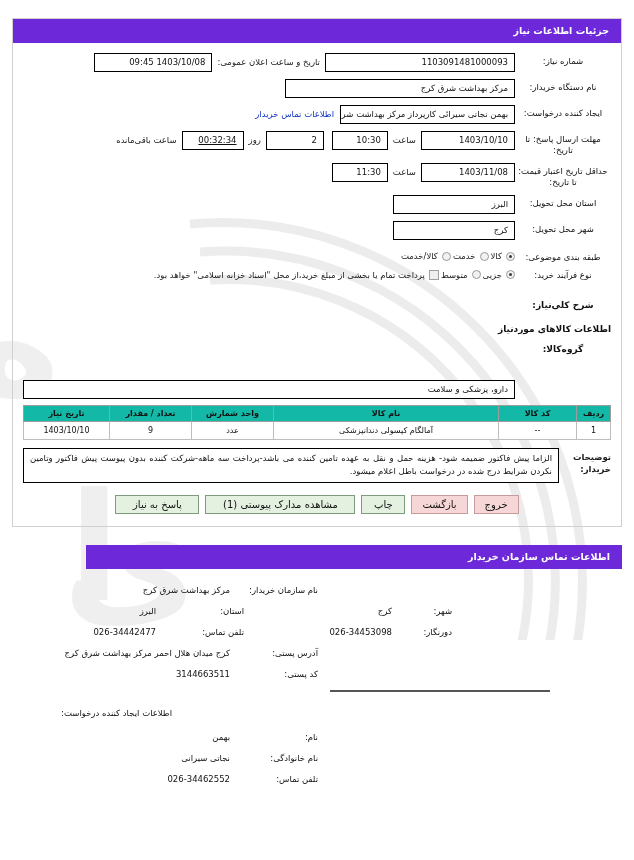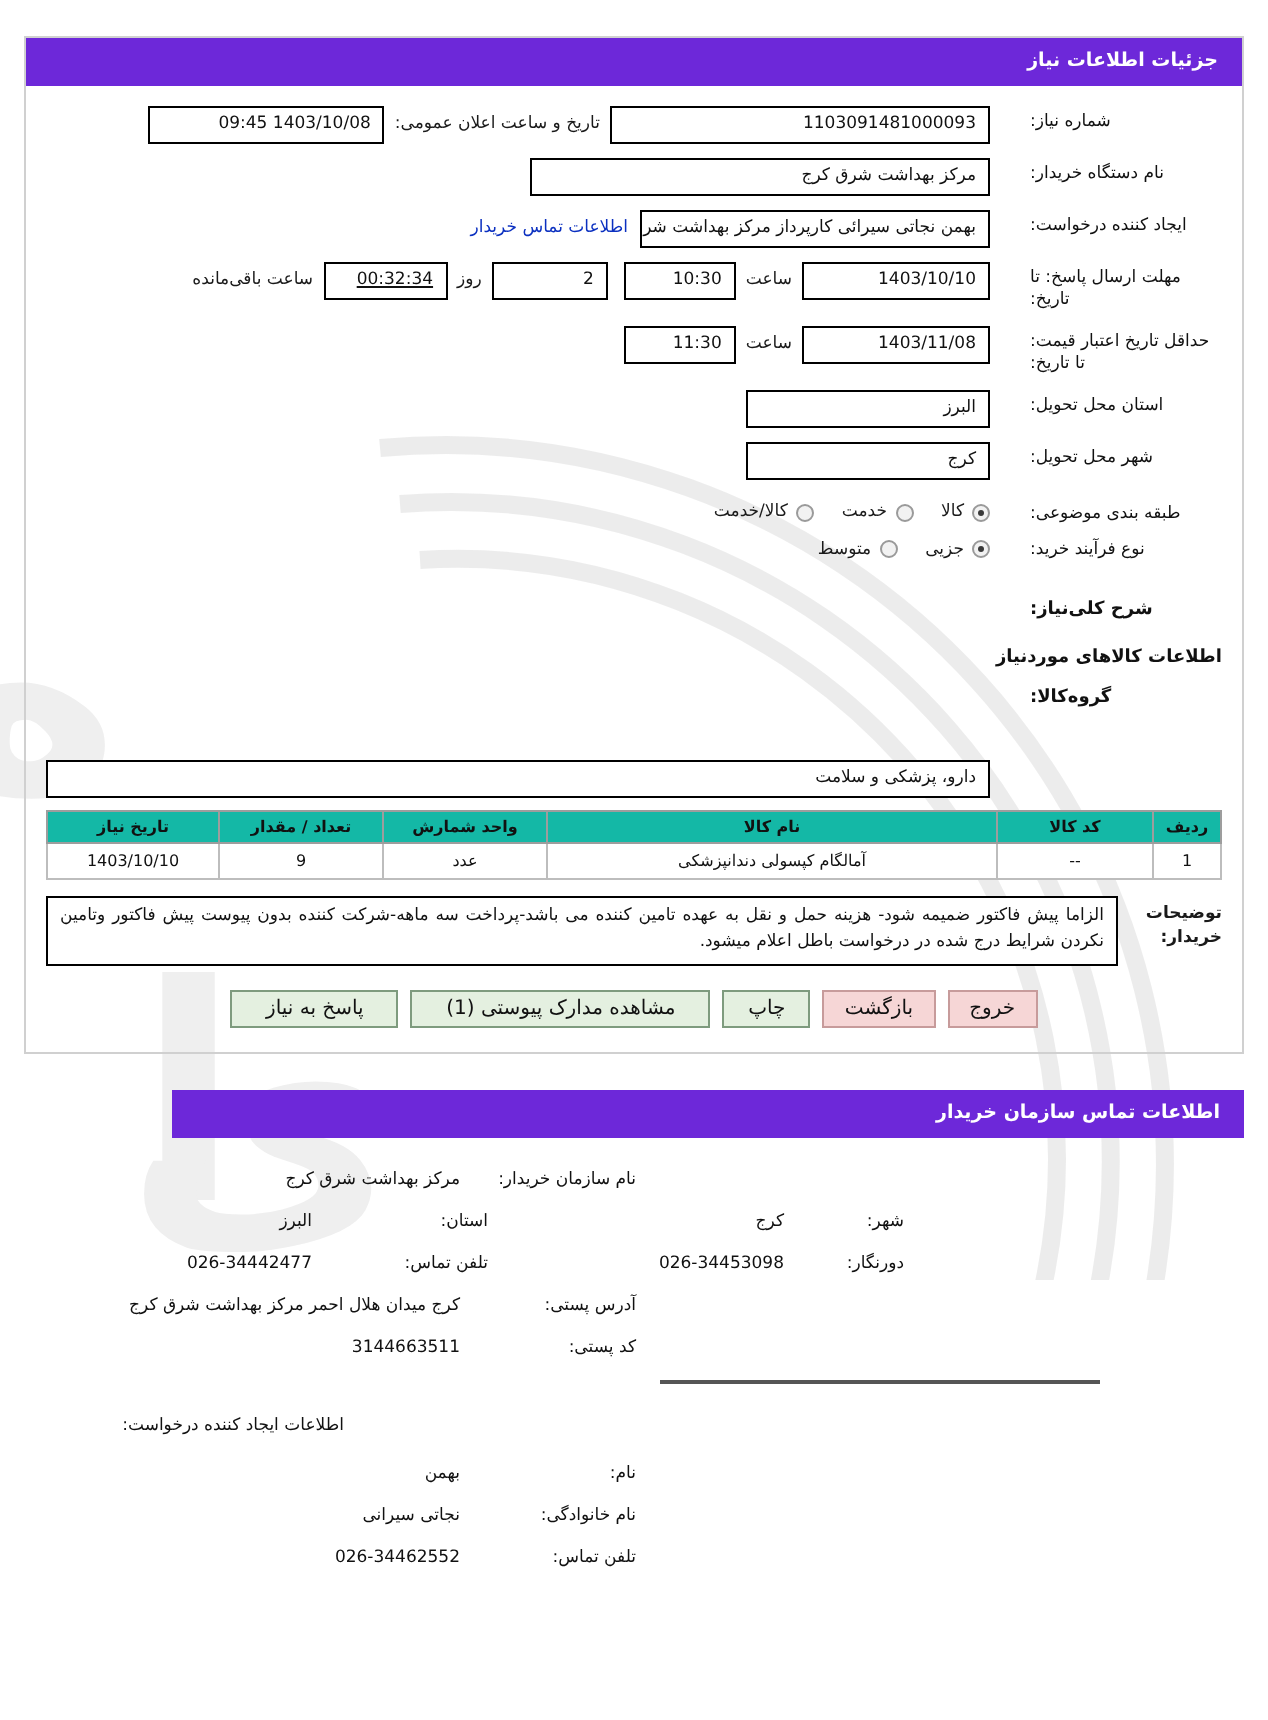--- a/index.html
+++ b/index.html
@@ -62,26 +62,25 @@
   
   .row {
     display: flex;
     align-items: flex-start;
     margin-bottom: 6px;
     min-height: 20px;
   }
   .lbl {
     width: 96px;
     flex: 0 0 96px;
-    text-align: left;
+    text-align: center;
     padding-top: 3px;
     font-size: 8.5px;
     line-height: 1.35;
     color: #111;
-    margin-left: 20px;
   }
   .fld {
     border: 1px solid #000;
     background: #fff;
     height: 19px;
     line-height: 17px;
     font-size: 8.5px;
     padding: 0 6px;
     text-align: right;
     color: #111;
@@ -110,21 +109,21 @@
   .w-org   { width: 230px; }
   .w-creator { width: 175px; }
   .w-dt    { width: 94px; }
   .w-time  { width: 56px; }
   .w-days  { width: 58px; }
   .w-clock { width: 62px; text-decoration: underline; }
   .w-prov  { width: 122px; }
 
   
   .radio-row { display: flex; align-items: center; margin-bottom: 4px; }
-  .opt { display: flex; align-items: center; margin-left: 14px; white-space: nowrap; }
+  .opt { display: flex; align-items: center; margin-left: 2px; white-space: nowrap; }
   .opt span.t { font-size: 8.5px; margin-right: 4px; }
   .rb {
     width: 9px; height: 9px;
     border-radius: 50%;
     border: 1px solid #9a9a9a;
     background: #f2f2f2;
     display: inline-block;
     position: relative;
   }
   .rb.on::after {
@@ -346,20 +345,24 @@
 
       <div class="radio-row">
         <div class="lbl">نوع فرآیند خرید:</div>
         <div class="opt">
           <span class="rb on"></span>
           <span class="t">جزیی</span>
         </div>
         <div class="opt">
           <span class="rb"></span>
           <span class="t">متوسط</span>
+        </div>
+        <div class="opt" style="margin-left:0;">
+          <span class="cb"></span>
+          <span class="t">پرداخت تمام یا بخشی از مبلغ خرید،از محل "اسناد خزانه اسلامی" خواهد بود.</span>
         </div>
       </div>
 
       <div class="row" style="margin-top:14px;">
         <div class="lbl lbl-bold">شرح کلی‌نیاز:</div>
       </div>
 
       <div class="sec-head">اطلاعات کالاهای موردنیاز</div>
 
       <div class="row">

